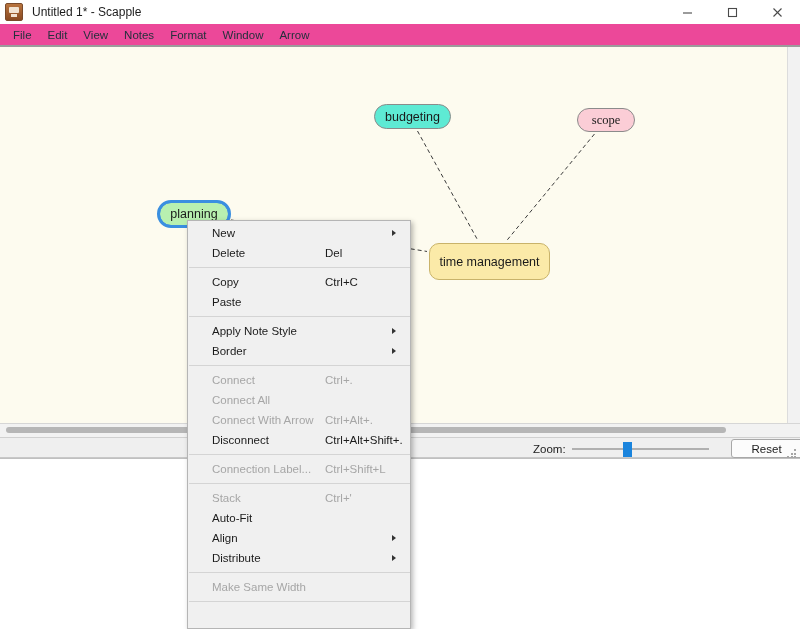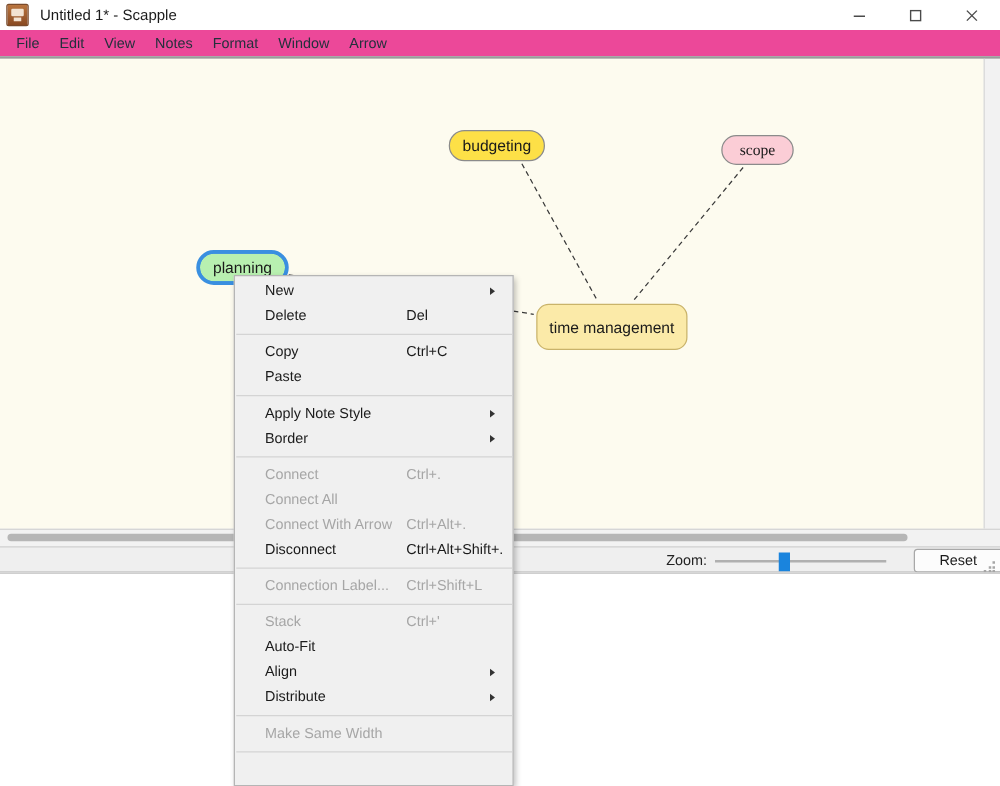--- a/index.html
+++ b/index.html
@@ -329,21 +329,21 @@
     </div>
 
   <div class="canvas-wrap">
     <div class="canvas-top-border"></div>
     <div class="canvas" id="canvas">
       <svg id="conn-layer" width="787" height="376" style="position:absolute;left:0;top:0;pointer-events:none;">
           <line x1="417.5" y1="84" x2="478.1896551724138" y2="194" stroke="#3a3a3a" stroke-width="1" stroke-dasharray="4 3"></line>
           <line x1="594.4734982332155" y1="87" x2="506.3780918727915" y2="194" stroke="#3a3a3a" stroke-width="1" stroke-dasharray="4 3"></line>
           <line x1="231" y1="172.94754653130286" x2="427" y2="204.45346869712353" stroke="#3a3a3a" stroke-width="1" stroke-dasharray="4 3"></line>
         </svg>
-    <div class="note note-pill" style="left: 359px; top: 57px; width: 77px; height: 25px; background: #fde047;">
+    <div class="note note-pill" style="left: 374px; top: 57px; width: 77px; height: 25px; background: #5eead4;">
           <span>budgeting</span>
         </div>
         <div class="note note-pill" style="left: 577px; top: 61px; width: 58px; height: 24px; background: rgb(251, 205, 214); font-family: Liberation Serif, serif;">
           <span>scope</span>
         </div>
         <div class="note note-pill selected" style="left: 159px; top: 155px; width: 70px; height: 24px; background: rgb(184, 240, 176);">
           <span>planning</span>
         </div>
         <div class="note note-rect" style="left: 429px; top: 196px; width: 121px; height: 37px; background: rgb(251, 234, 168);">
           <span>time management</span>

